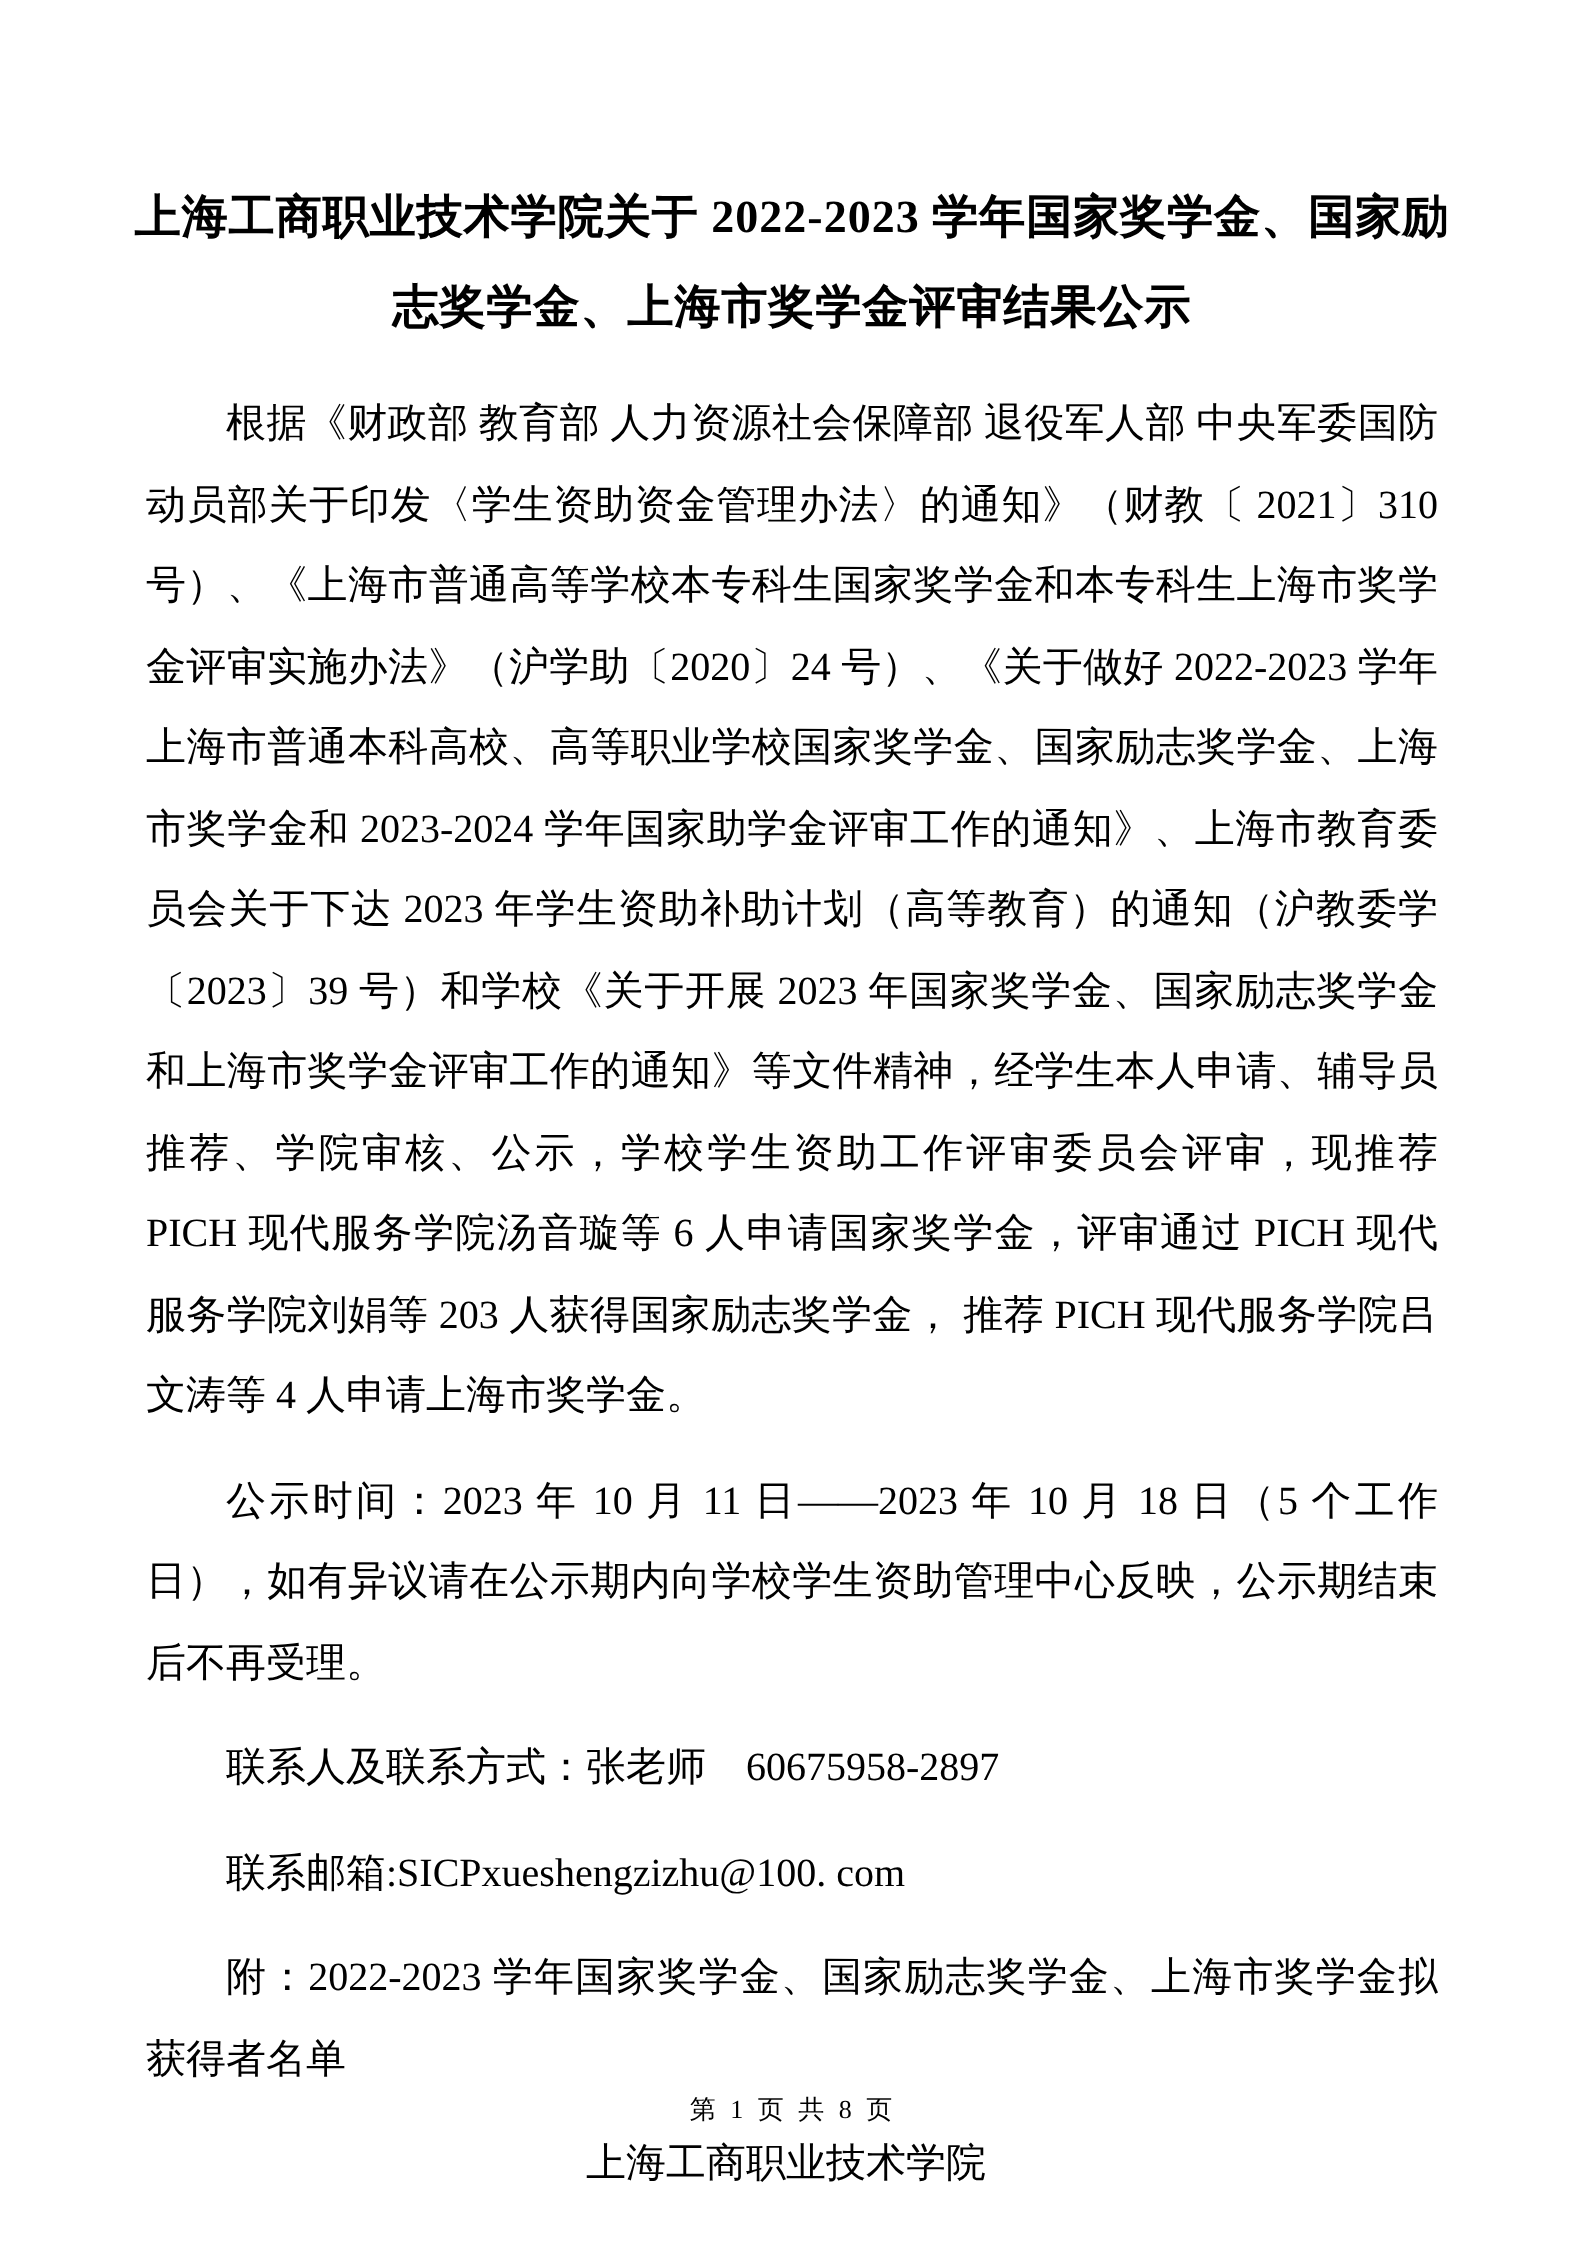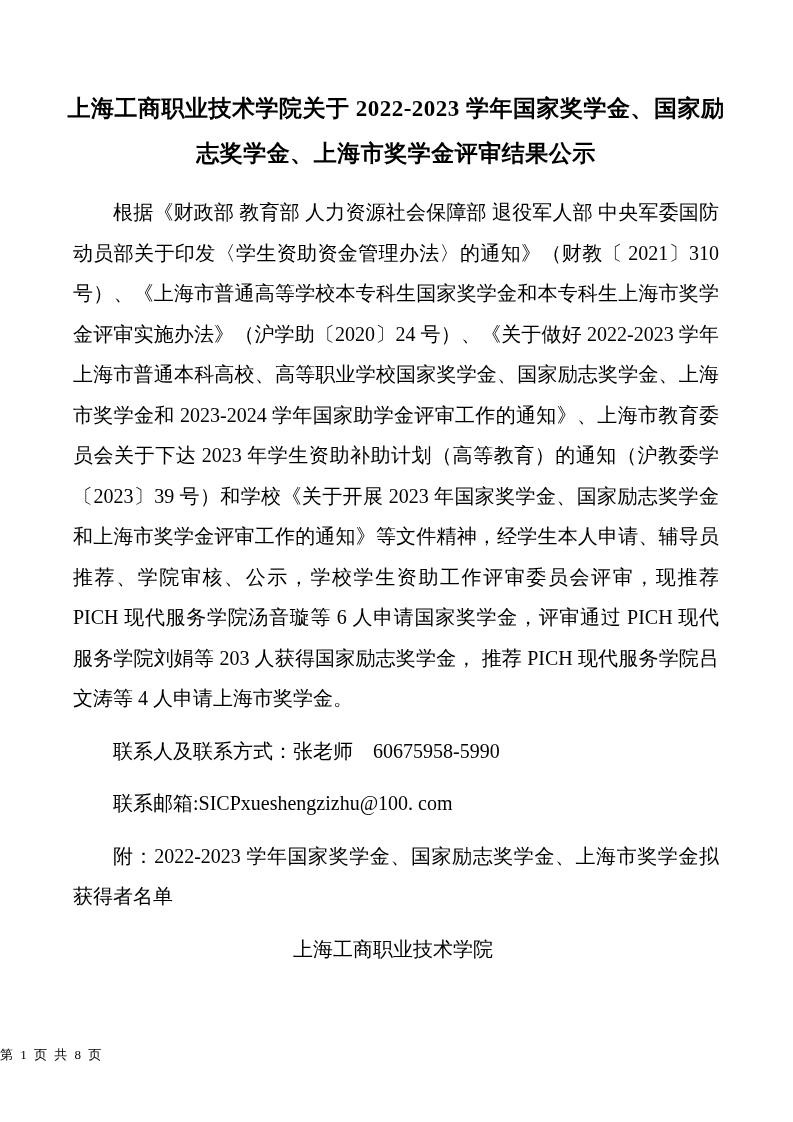--- a/index.html
+++ b/index.html
@@ -44,37 +44,39 @@
     font-size: 20px;
     line-height: 40.5px;
     text-align: center;
     padding-right: 6px;
   }
   .page-footer {
     position: absolute;
     left: 0;
     right: 0;
     bottom: 58px;
+    text-align: center;
     font-size: 13px;
     letter-spacing: 2px;
     color: #000000;
   }
 </style>
 </head>
 <body>
 
 <div class="page">
   <div class="content">
 
     <h1 class="doc-title">上海工商职业技术学院关于 2022-2023 学年国家奖学金、国家励志奖学金、上海市奖学金评审结果公示</h1>
 
     <p class="para">根据《财政部 教育部 人力资源社会保障部 退役军人部 中央军委国防动员部关于印发〈学生资助资金管理办法〉的通知》（财教〔 2021〕310 号）、《上海市普通高等学校本专科生国家奖学金和本专科生上海市奖学金评审实施办法》（沪学助〔2020〕24 号）、《关于做好 2022-2023 学年上海市普通本科高校、高等职业学校国家奖学金、国家励志奖学金、上海市奖学金和 2023-2024 学年国家助学金评审工作的通知》、上海市教育委员会关于下达 2023 年学生资助补助计划（高等教育）的通知（沪教委学〔2023〕39 号）和学校《关于开展 2023 年国家奖学金、国家励志奖学金和上海市奖学金评审工作的通知》等文件精神，经学生本人申请、辅导员推荐、学院审核、公示，学校学生资助工作评审委员会评审，现推荐 PICH 现代服务学院汤音璇等 6 人申请国家奖学金，评审通过 PICH 现代服务学院刘娟等 203 人获得国家励志奖学金， 推荐 PICH 现代服务学院吕文涛等 4 人申请上海市奖学金。</p>
 
+    <p class="para">公示时间：2023 年 10 月 11 日——2023 年 10 月 18 日（5 个工作日），如有异议请在公示期内向学校学生资助管理中心反映，公示期结束后不再受理。</p>
 
-    <p class="para">联系人及联系方式：张老师　60675958-5990</p>
+    <p class="para">联系人及联系方式：张老师　60675958-2897</p>
 
     <p class="para">联系邮箱:SICPxueshengzizhu@100. com</p>
 
     <p class="para">附：2022-2023 学年国家奖学金、国家励志奖学金、上海市奖学金拟获得者名单</p>
 
     <p class="sig-block">上海工商职业技术学院</p>
 
 
   </div>
 

